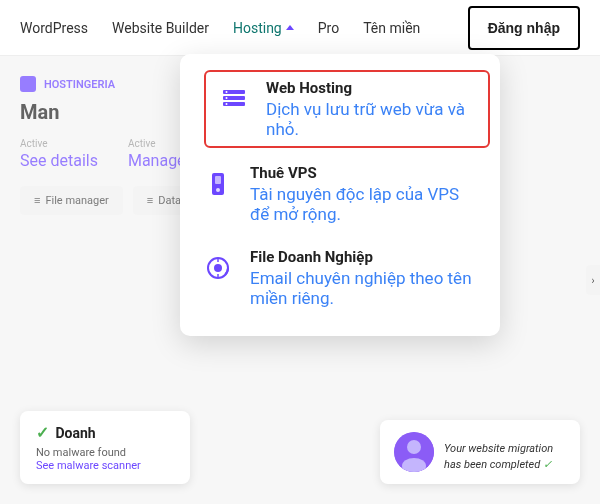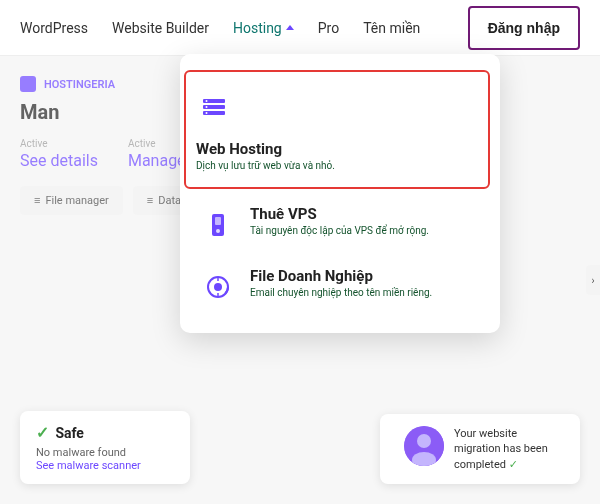--- a/index.html
+++ b/index.html
@@ -44,21 +44,21 @@
       cursor: pointer;
     }
     .chevron-up {
       width: 0; height: 0;
       border-left: 4px solid transparent;
       border-right: 4px solid transparent;
       border-bottom: 5px solid #6c47ff;
       display: inline-block;
     }
     .nav-login-btn {
-      border: 2px solid #701a75;
+      border: 2px solid #000000;
       border-radius: 4px;
       padding: 12px 18px;
       font-size: 14px;
       font-weight: 600;
       cursor: pointer;
       background: #fff;
       color: #222;
       white-space: nowrap;
     }
 
@@ -77,43 +77,42 @@
     .dropdown-item {
       display: flex;
       align-items: flex-start;
       padding: 12px 20px;
       cursor: pointer;
       gap: 14px;
     }
     .dropdown-item:first-child {
       border: 2px solid #e53935;
       border-radius: 6px;
-      margin: 0 10px 4px 4px;
-      padding: 16px 10px;
-      flex-direction: column;
+      margin: 0 10px 4px 24px;
+      padding: 7px 10px;
     }
     .dropdown-icon {
       width: 36px;
       height: 36px;
       display: flex;
       align-items: center;
       justify-content: center;
       flex-shrink: 0;
       margin-top: 2px;
     }
     .dropdown-text {}
     .dropdown-title {
       font-size: 15px;
       font-weight: 700;
       color: #222;
       margin-bottom: 2px;
     }
     .dropdown-desc {
-      font-size: 10px;
-      color: #14532d;
+      font-size: 17px;
+      color: #3b82f6;
     }
 
     
     .bg-content {
       position: absolute;
       top: 56px;
       left: 0;
       right: 0;
       bottom: 0;
       background: #f5f5f5;
@@ -203,26 +202,27 @@
     .safe-link {
       font-size: 11px;
       color: #6c47ff;
     }
     .migration-banner {
       position: absolute;
       bottom: 20px;
       right: 20px;
       background: #fff;
       border-radius: 8px;
-      padding: 12px 24px;
+      padding: 12px 14px;
       box-shadow: 0 2px 10px rgba(0,0,0,0.1);
       display: flex;
-      align-items: flex-start;
+      align-items: flex-end;
       gap: 10px;
       width: 200px;
+      font-style: italic;
     }
     .avatar-circle {
       width: 40px; height: 40px;
       border-radius: 50%;
       background: linear-gradient(135deg, #a78bfa, #7c3aed);
       display: flex; align-items: center; justify-content: center;
       flex-shrink: 0;
       overflow: hidden;
     }
     .migration-text {
@@ -311,21 +311,21 @@
   </div>
 
   <div class="sidebar-toggle">
     <span style="font-size:10px;">›</span>
   </div>
 </div>
 
 <div class="safe-banner">
   <div class="safe-title">
     <span class="safe-check">✓</span>
-    <span>Safe</span>
+    <span>Doanh</span>
   </div>
   <div class="safe-desc">No malware found</div>
   <div class="safe-link">See malware scanner</div>
 </div>
 
 <div class="migration-banner">
   <div class="avatar-circle">
     <svg width="40" height="40" viewBox="0 0 40 40" xmlns="http://www.w3.org/2000/svg">
       <circle cx="20" cy="20" r="20" fill="#8b5cf6"></circle>
       <circle cx="20" cy="15" r="7" fill="#c4b5fd"></circle>

